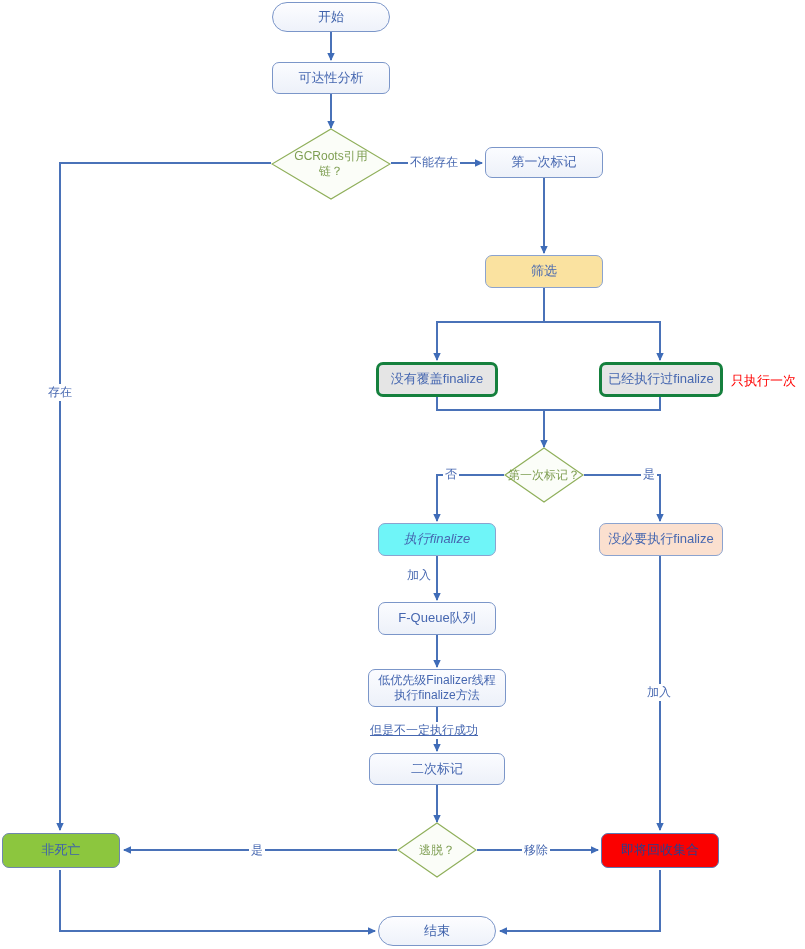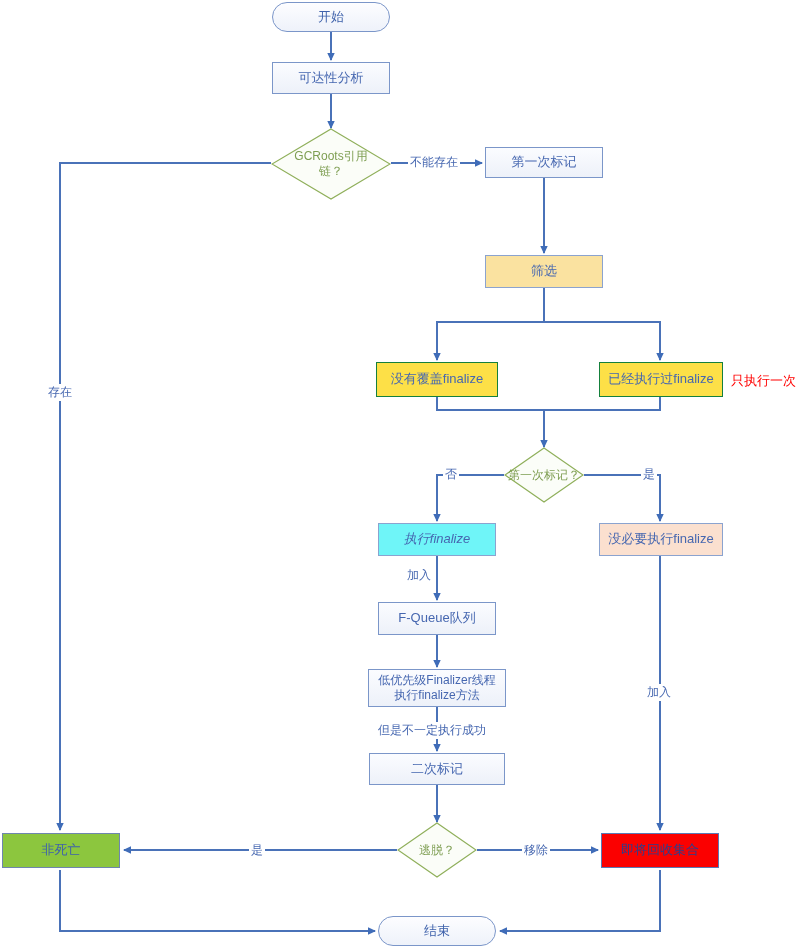--- a/index.html
+++ b/index.html
@@ -29,20 +29,21 @@
     position: absolute;
     box-sizing: border-box;
     display: flex;
     align-items: center;
     justify-content: center;
     text-align: center;
     font-size: 13px;
     line-height: 1.25;
     color: #3a5fa8;
     z-index: 3;
+    border-radius: 7px;
   }
   .node .lbl {
     display: block;
     width: 100%;
     padding: 0 3px;
     white-space: pre-line;
   }
   
   .n-term {
     border: 1px solid #7b96c9;
@@ -57,22 +58,22 @@
     color: #4667b0;
   }
   
   .n-yellow {
     border: 1px solid #8ba3cf;
     background: #fae2a0;
     color: #4667b0;
   }
   
   .n-orange {
-    border: 1px solid #15803d;
-    background: #fde047;
+    border: 3px solid #15803d;
+    background: #e5e5e5;
     color: #4667b0;
   }
   
   .n-peach {
     border: 1px solid #8ba3cf;
     background: #fbe0cf;
     color: #4667b0;
     justify-content: center;
   }
   
@@ -264,19 +265,19 @@
   <div class="edge-label red" style="left:729px; top:372px;">只执行一次</div>
 
   <div class="edge-label" style="left:443px; top:466px;">否</div>
 
   <div class="edge-label" style="left:641px; top:466px;">是</div>
 
   <div class="edge-label" style="left:405px; top:567px;">加入</div>
 
   <div class="edge-label" style="left:645px; top:684px;">加入</div>
 
-  <div class="edge-label" style="left:376px; top:722px;">但是不一定执行成功</div>
+  <div class="edge-label" style="left:368px; top:722px;text-decoration:underline;">但是不一定执行成功</div>
 
   <div class="edge-label" style="left:249px; top:842px;">是</div>
 
   <div class="edge-label" style="left:522px; top:842px;">移除</div>
 
 </div>
 
 </body></html>

